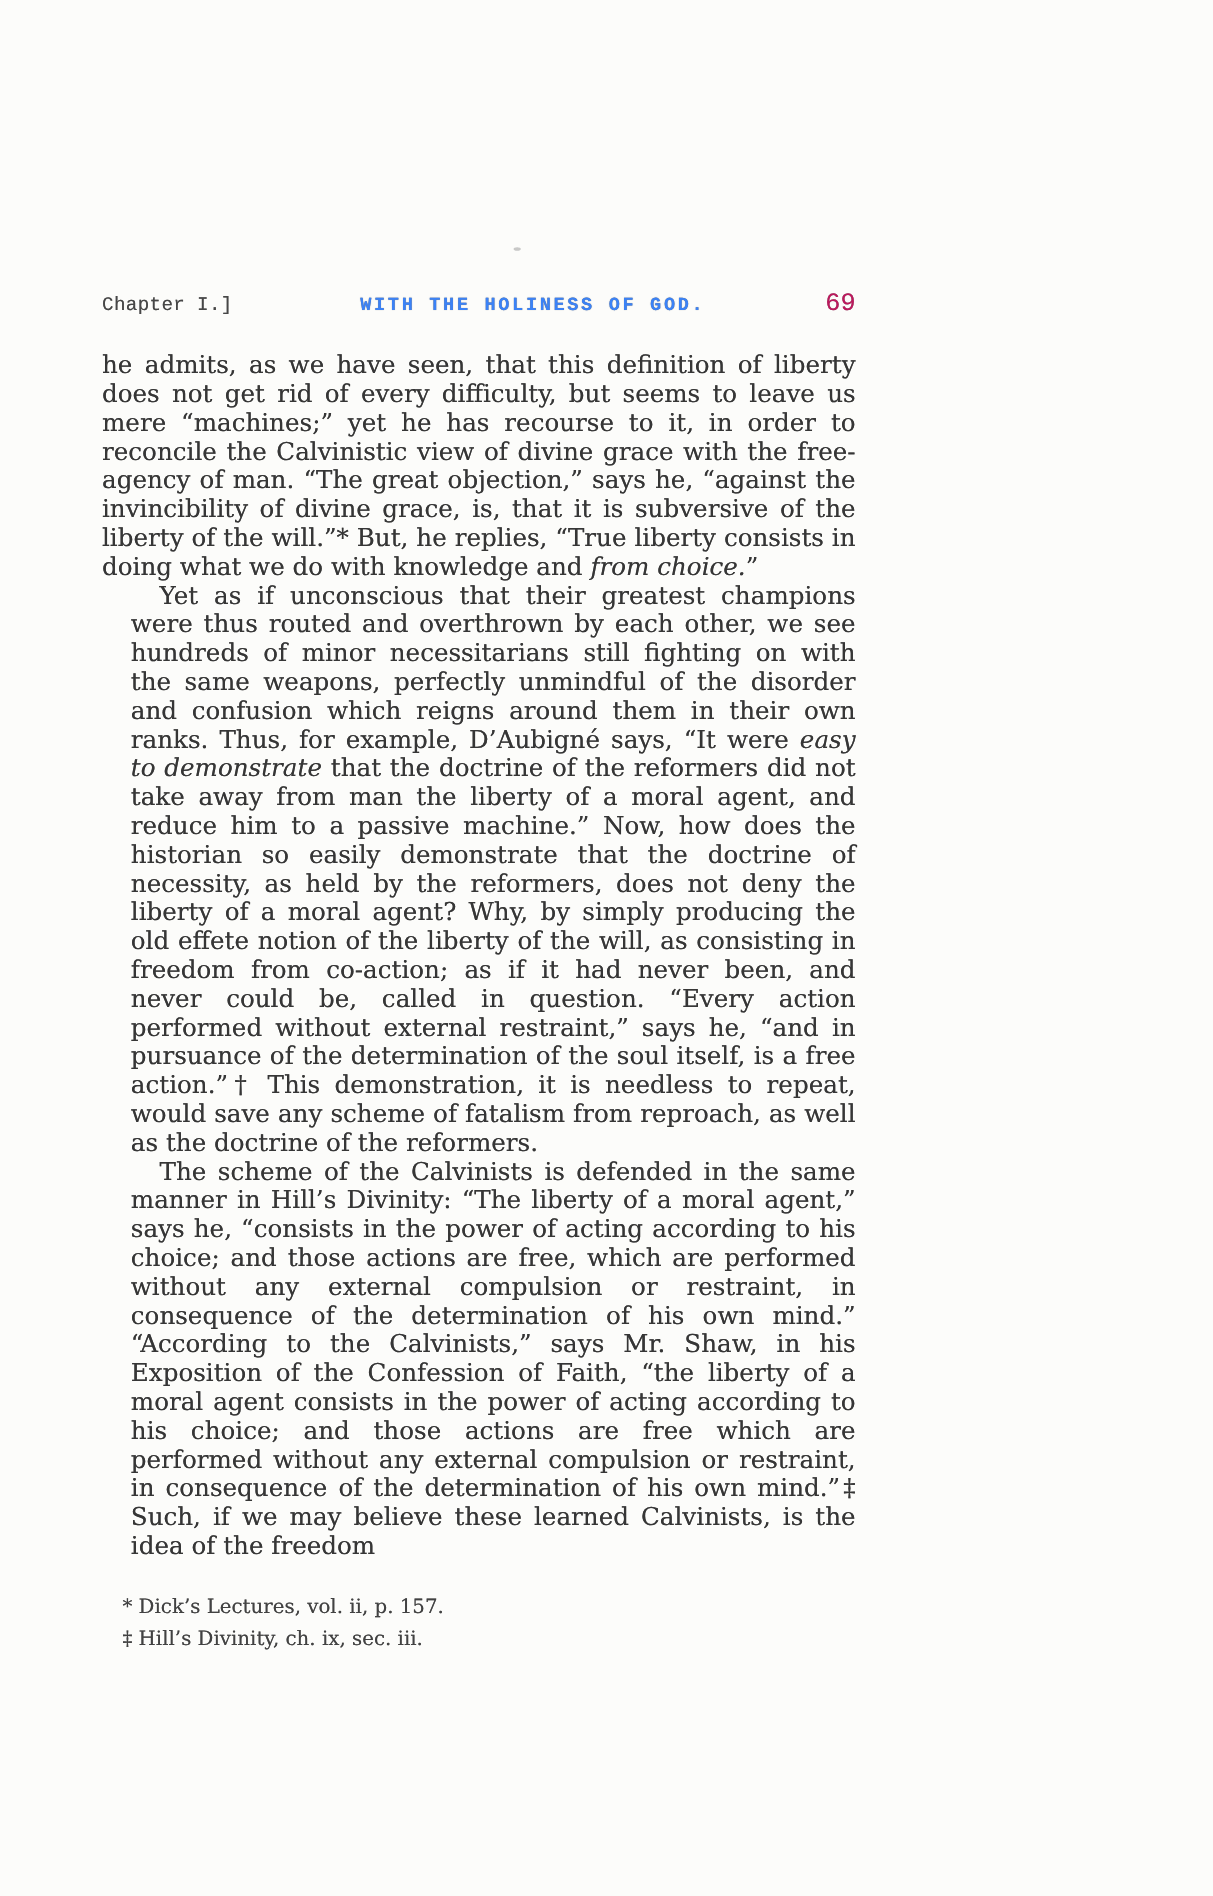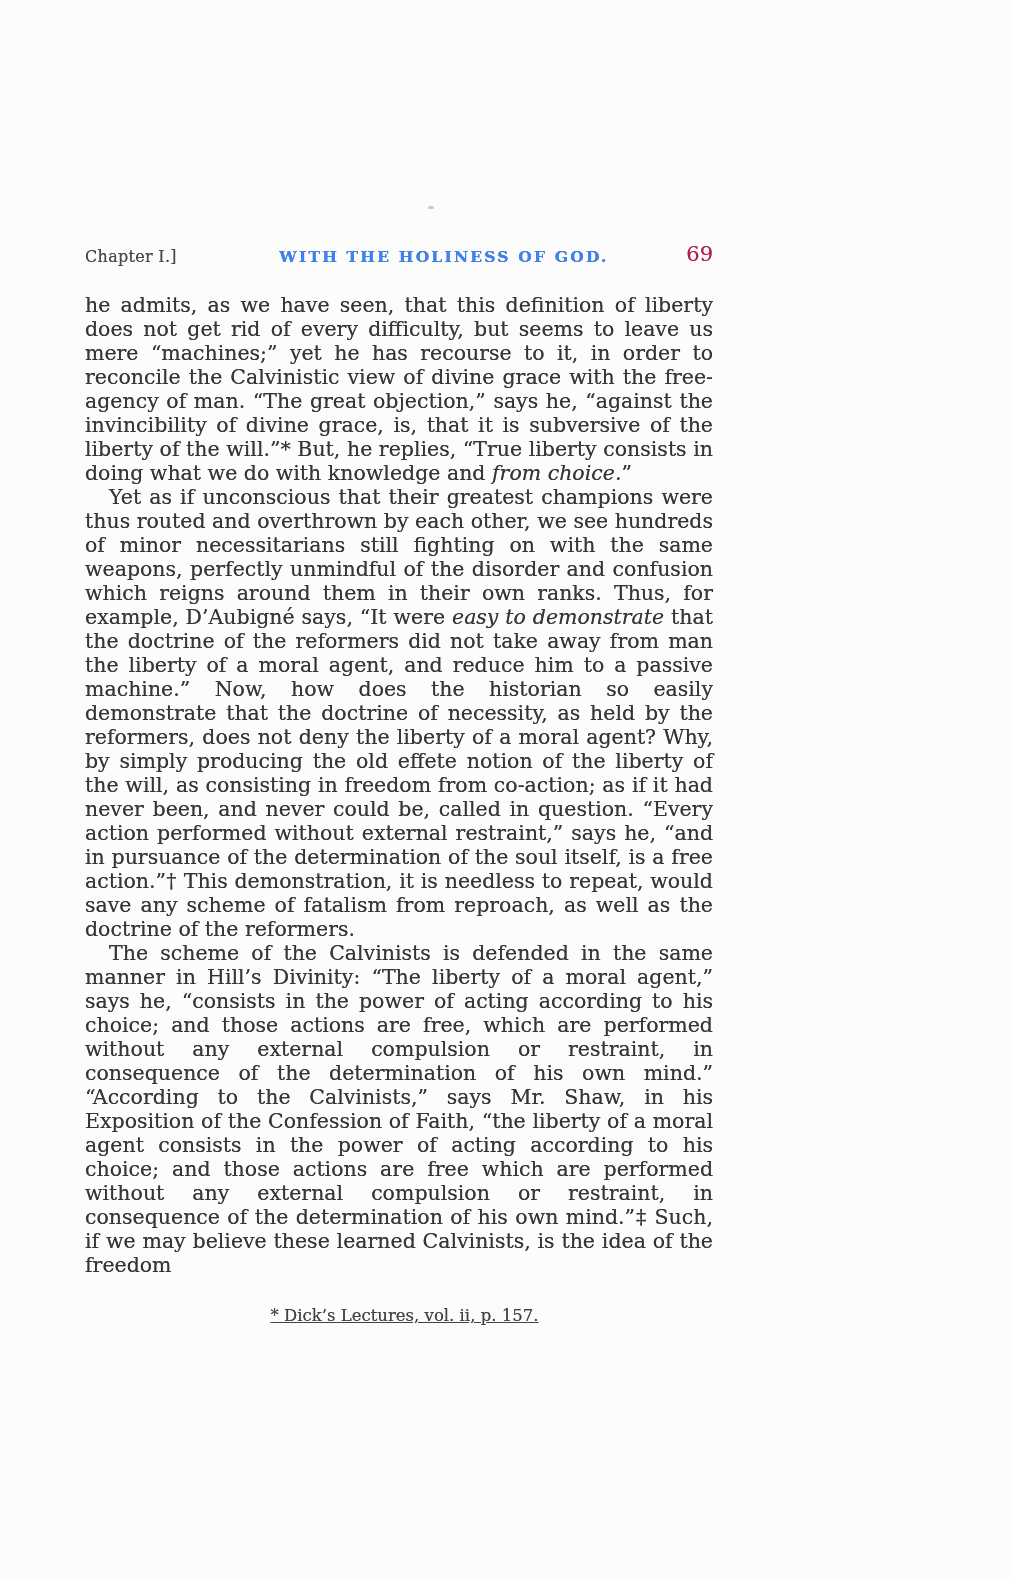--- a/index.html
+++ b/index.html
@@ -17,22 +17,23 @@
     color: #383838;
   }
   .content {
     position: absolute;
     left: 85px;
     top: 242px;
     width: 628px;
   }
   .header {
     display: flex;
-    align-items: flex-end;
+    align-items: center;
     width: 100%;
+    font-family: Liberation Mono, monospace;
   }
   .chapter-label {
     width: 150px;
     font-size: 16px;
     color: #474747;
     letter-spacing: 0.3px;
     text-shadow: 0 0 0.4px rgba(70,70,70,0.7);
   }
   .running-head {
     flex: 1;
@@ -57,37 +58,37 @@
     text-align: justify;
     color: #363636;
     text-shadow: 0 0 0.45px rgba(55,55,55,0.75);
   }
   p.para {
     margin: 0;
     padding: 0;
   }
   p.para.indent {
     text-indent: 24px;
+    margin-left: 24px;
   }
   .body-text i {
     font-style: italic;
   }
   .footnotes {
     margin-top: 25px;
     padding-left: 17px;
     font-size: 16.5px;
     line-height: 27px;
     color: #424242;
     text-shadow: 0 0 0.4px rgba(70,70,70,0.7);
   }
   .fn-row {
     display: flex;
-    justify-content: center;
+    justify-content: space-between;
     padding-right: 6px;
-    text-decoration: underline;
   }
   .speck {
     position: absolute;
     left: 428px;
     top: 206px;
     width: 6px;
     height: 3px;
     background: #9d9d9d;
     border-radius: 50%;
     opacity: 0.55;
@@ -115,16 +116,17 @@
       <p class="para indent"><span>Yet as if unconscious that their greatest champions were thus routed and overthrown by each other, we see hundreds of minor necessitarians still fighting on with the same weapons, perfectly unmindful of the disorder and confusion which reigns around them in their own ranks.  Thus, for example, D’Aubigné says, “It were </span><i>easy to demonstrate</i><span> that the doctrine of the reformers did not take away from man the liberty of a moral agent, and reduce him to a passive machine.”  Now, how does the historian so easily demonstrate that the doctrine of necessity, as held by the reformers, does not deny the liberty of a moral agent?  Why, by simply producing the old effete notion of the liberty of the will, as consisting in freedom from co-action; as if it had never been, and never could be, called in question.  “Every action performed without external restraint,” says he, “and in pursuance of the determination of the soul itself, is a free action.”†  This demonstration, it is needless to repeat, would save any scheme of fatalism from reproach, as well as the doctrine of the reformers.</span></p>
 
       <p class="para indent"><span>The scheme of the Calvinists is defended in the same manner in Hill’s Divinity: “The liberty of a moral agent,” says he, “consists in the power of acting according to his choice; and those actions are free, which are performed without any external compulsion or restraint, in consequence of the determination of his own mind.”  “According to the Calvinists,” says Mr. Shaw, in his Exposition of the Confession of Faith, “the liberty of a moral agent consists in the power of acting according to his choice; and those actions are free which are performed without any external compulsion or restraint, in consequence of the determination of his own mind.”‡  Such, if we may believe these learned Calvinists, is the idea of the freedom</span></p>
 
     </div>
 
     <div class="footnotes">
       <div class="fn-row">
         <span>* Dick’s Lectures, vol. ii, p. 157.</span>
       </div>
+      <div>‡ Hill’s Divinity, ch. ix, sec. iii.</div>
     </div>
 
   </div>
 </div>
 
 </body></html>

